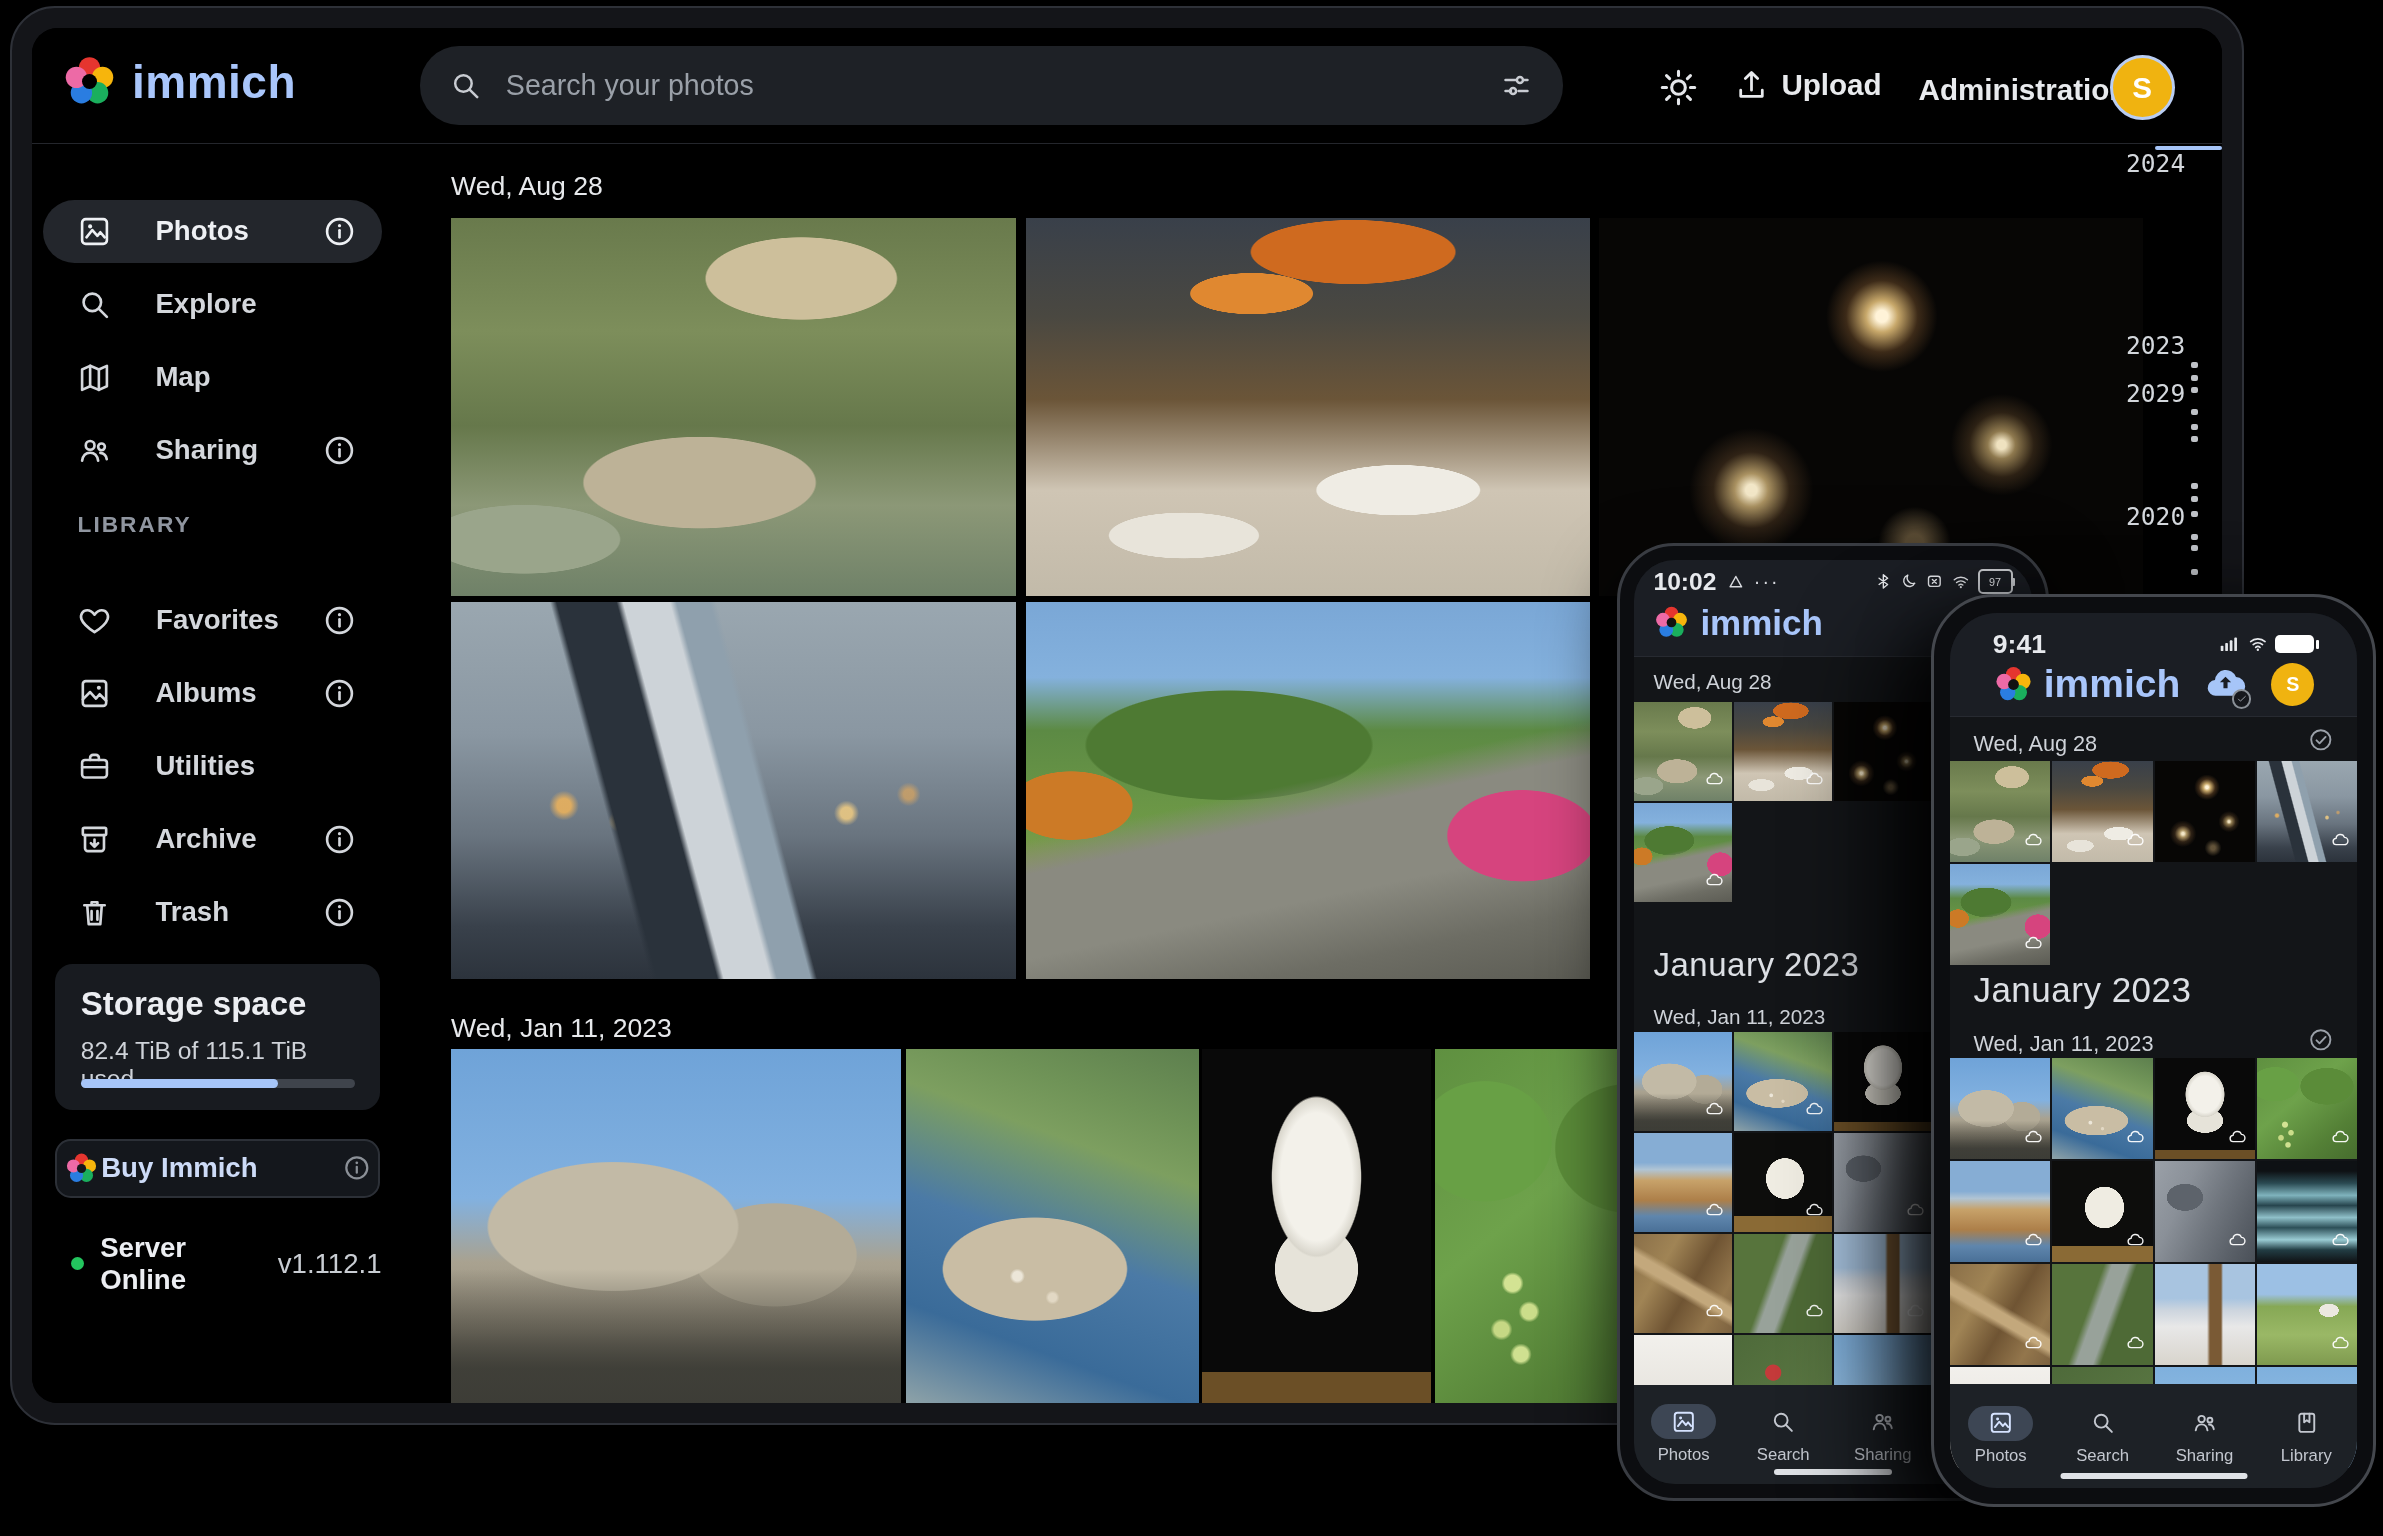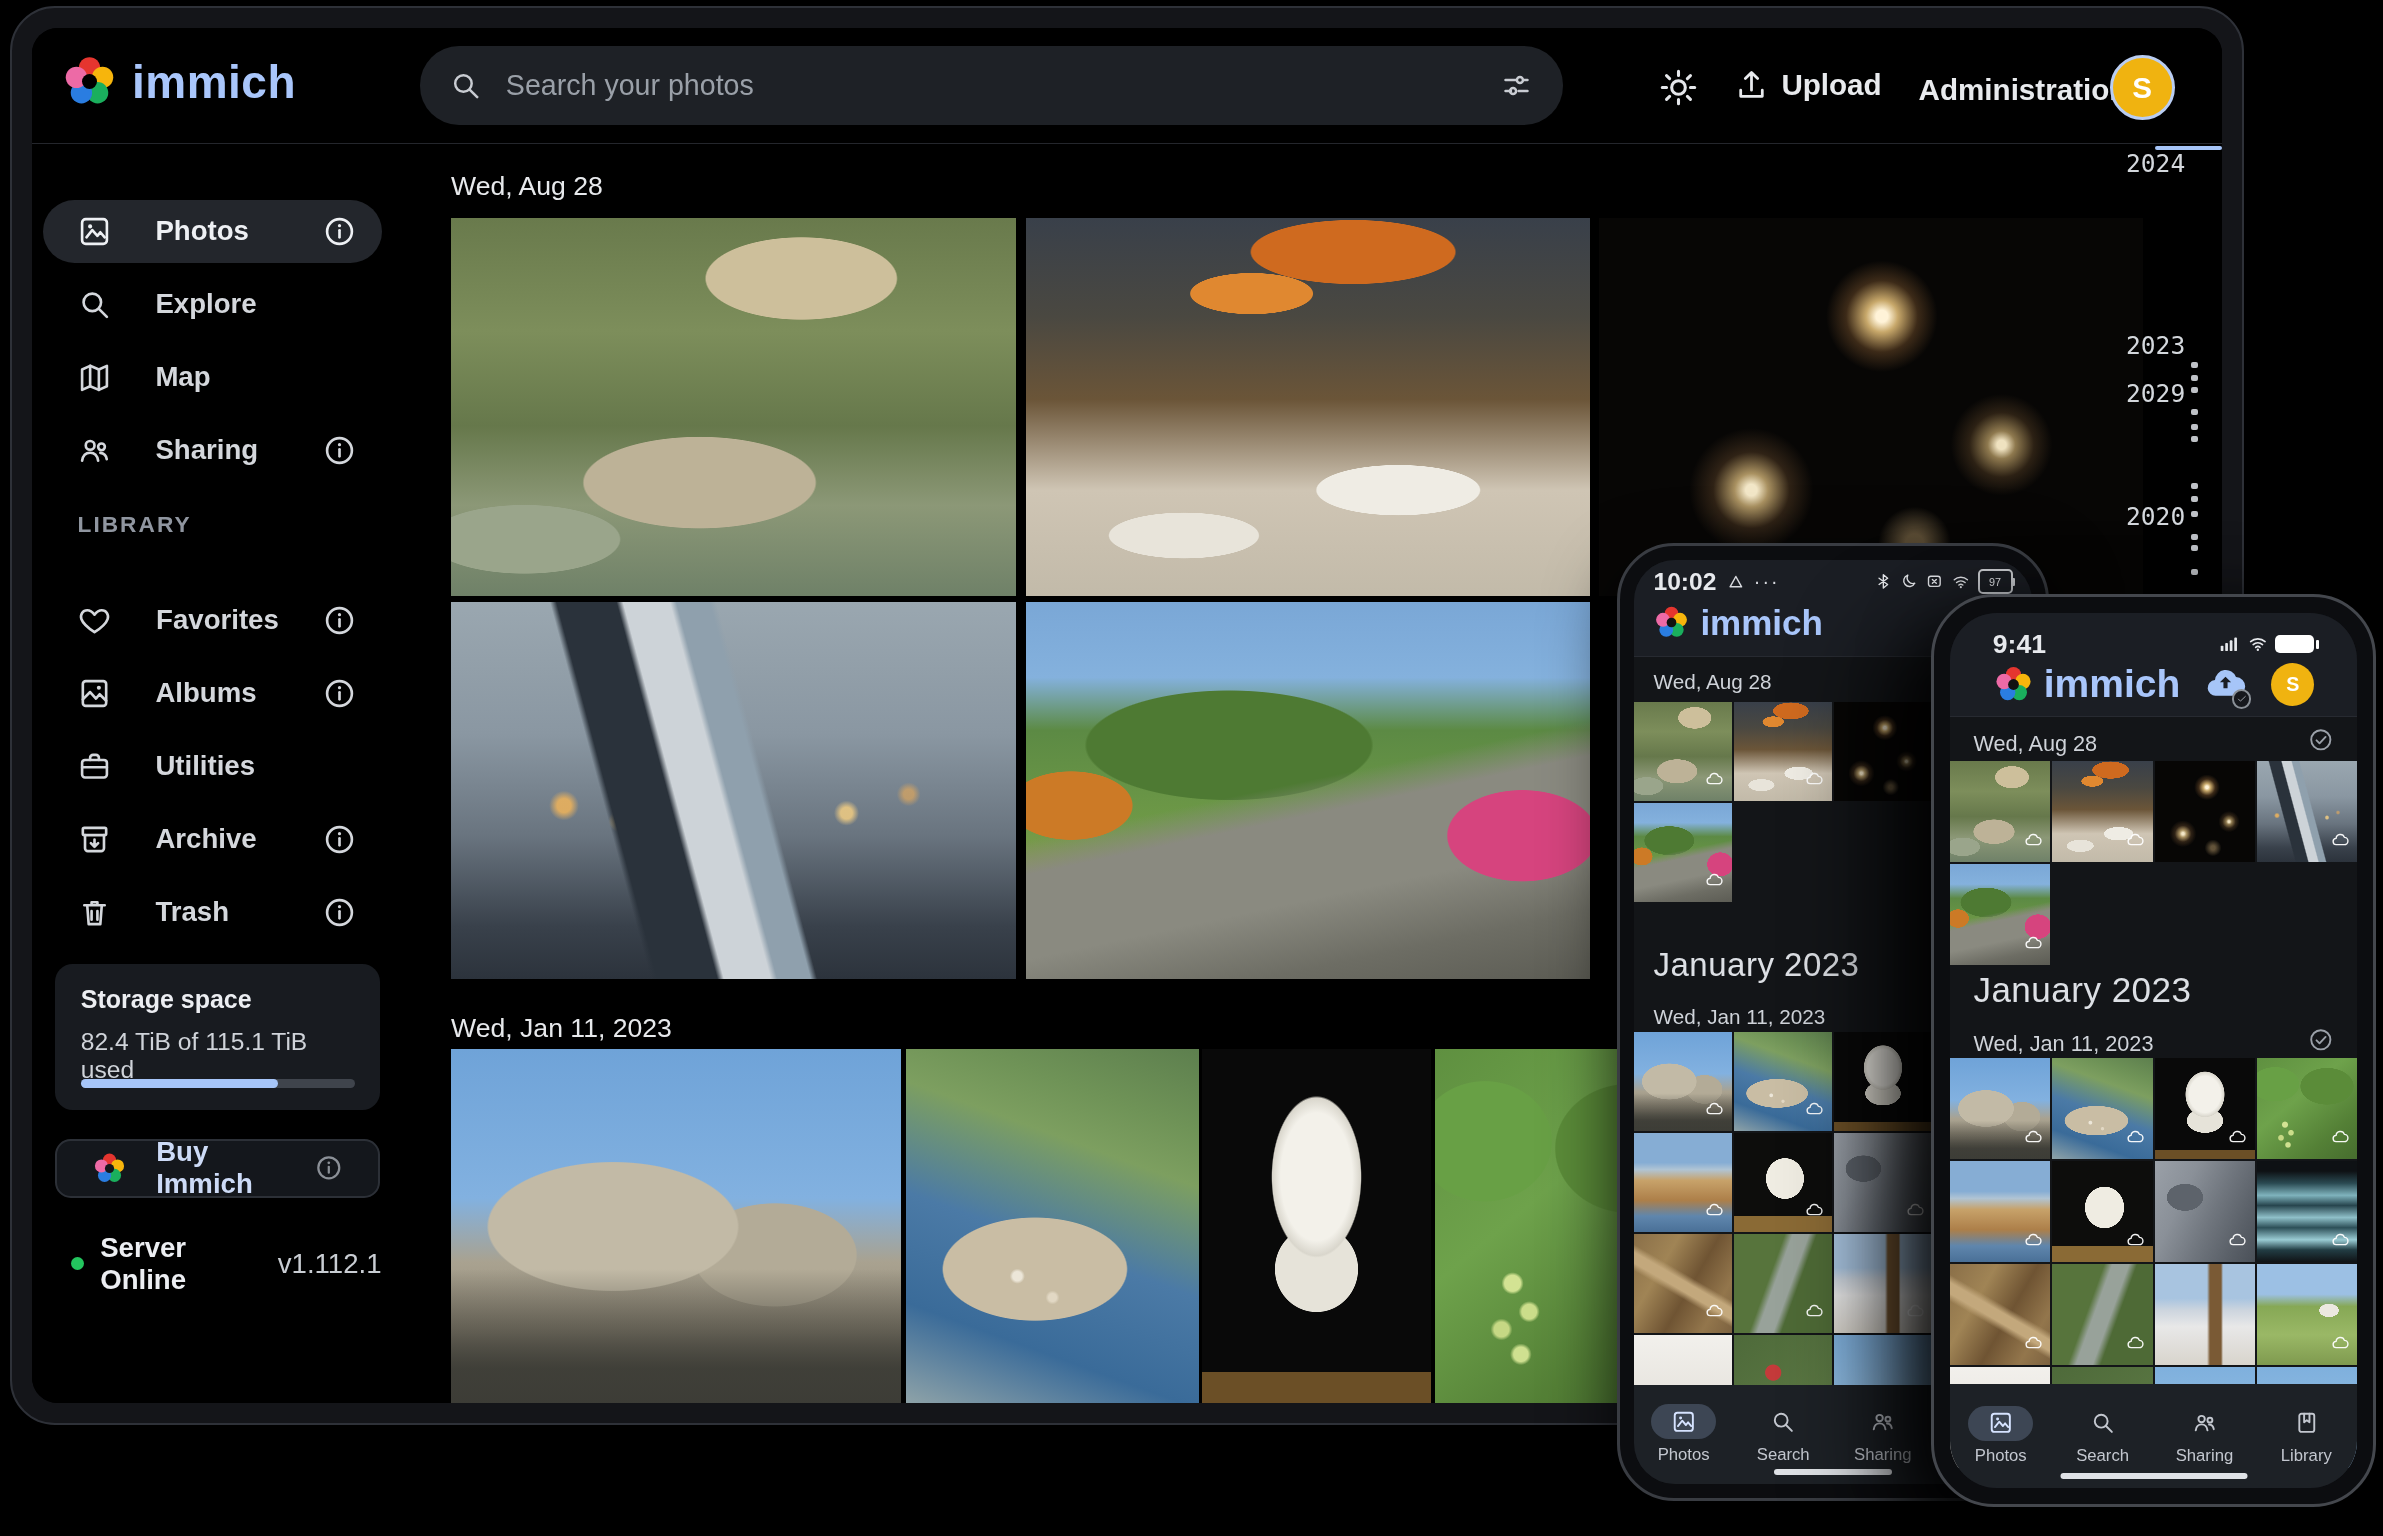--- a/index.html
+++ b/index.html
@@ -40,27 +40,27 @@
   .sb-item{position:absolute;left:11.8px;width:339px;height:63px;border-radius:31.5px;
            display:flex;align-items:center;padding:0 25.6px 0 34px;gap:43px;color:#d4d7dc;}
   .sb-item.active{background:#23262c;color:#eef0f4;}
   .sb-item .icon{color:inherit;} .sb-item .icon svg{width:35px;height:35px;}
   .sb-label{font-size:27.6px;font-weight:600;flex:1;}
   .sb-info{color:#8b9097;} .sb-info svg{width:27.6px;height:27.6px;}
   .sb-heading{position:absolute;left:46px;font-size:22.7px;font-weight:700;letter-spacing:2px;color:#9096a0;}
 
   .storage-card{position:absolute;left:23.6px;top:936px;width:325px;height:146px;border-radius:17.7px;
                 background:#181b20;padding:21.7px 25.6px;z-index:4;}
-  .storage-title{font-size:25px;font-weight:700;color:#eceef2;}
+  .storage-title{font-size:33px;font-weight:700;color:#eceef2;}
   .storage-usage{font-size:24.6px;color:#cfd3d9;margin-top:13.8px;}
   .progress{position:absolute;left:25.6px;right:25.6px;bottom:21.7px;height:8.9px;border-radius:4.9px;background:#3f444c;}
   .progress-fill{height:100%;border-radius:4.9px;background:#a6c5f8;}
   .buy-btn{position:absolute;left:23.6px;top:1111px;width:325px;height:59px;border-radius:15.8px;
            background:#14171c;border:2px solid #2c3037;display:flex;align-items:center;
-           padding:0 35px;gap:29px;z-index:4;--logo-hole:#14171c;}
+           padding:0 7px;gap:2px;z-index:4;--logo-hole:#14171c;}
   .buy-btn .flower svg{width:35px;height:35px;}
   .buy-label{font-size:27.6px;font-weight:700;color:#cddbf7;flex:1;}
   .buy-btn .sb-info svg{width:29.6px;height:29.6px;}
   .server-row{position:absolute;left:39px;top:1204px;width:311px;display:flex;align-items:center;gap:15.8px;z-index:4;}
   .server-dot{width:13.8px;height:13.8px;border-radius:50%;background:#23c55e;}
   .server-status{font-size:27.6px;font-weight:600;color:#eceef2;flex:1;}
   .server-version{font-size:27.6px;color:#c9cdd3;}
 
   
   .main{position:absolute;left:388px;top:116px;right:0;bottom:0;}

